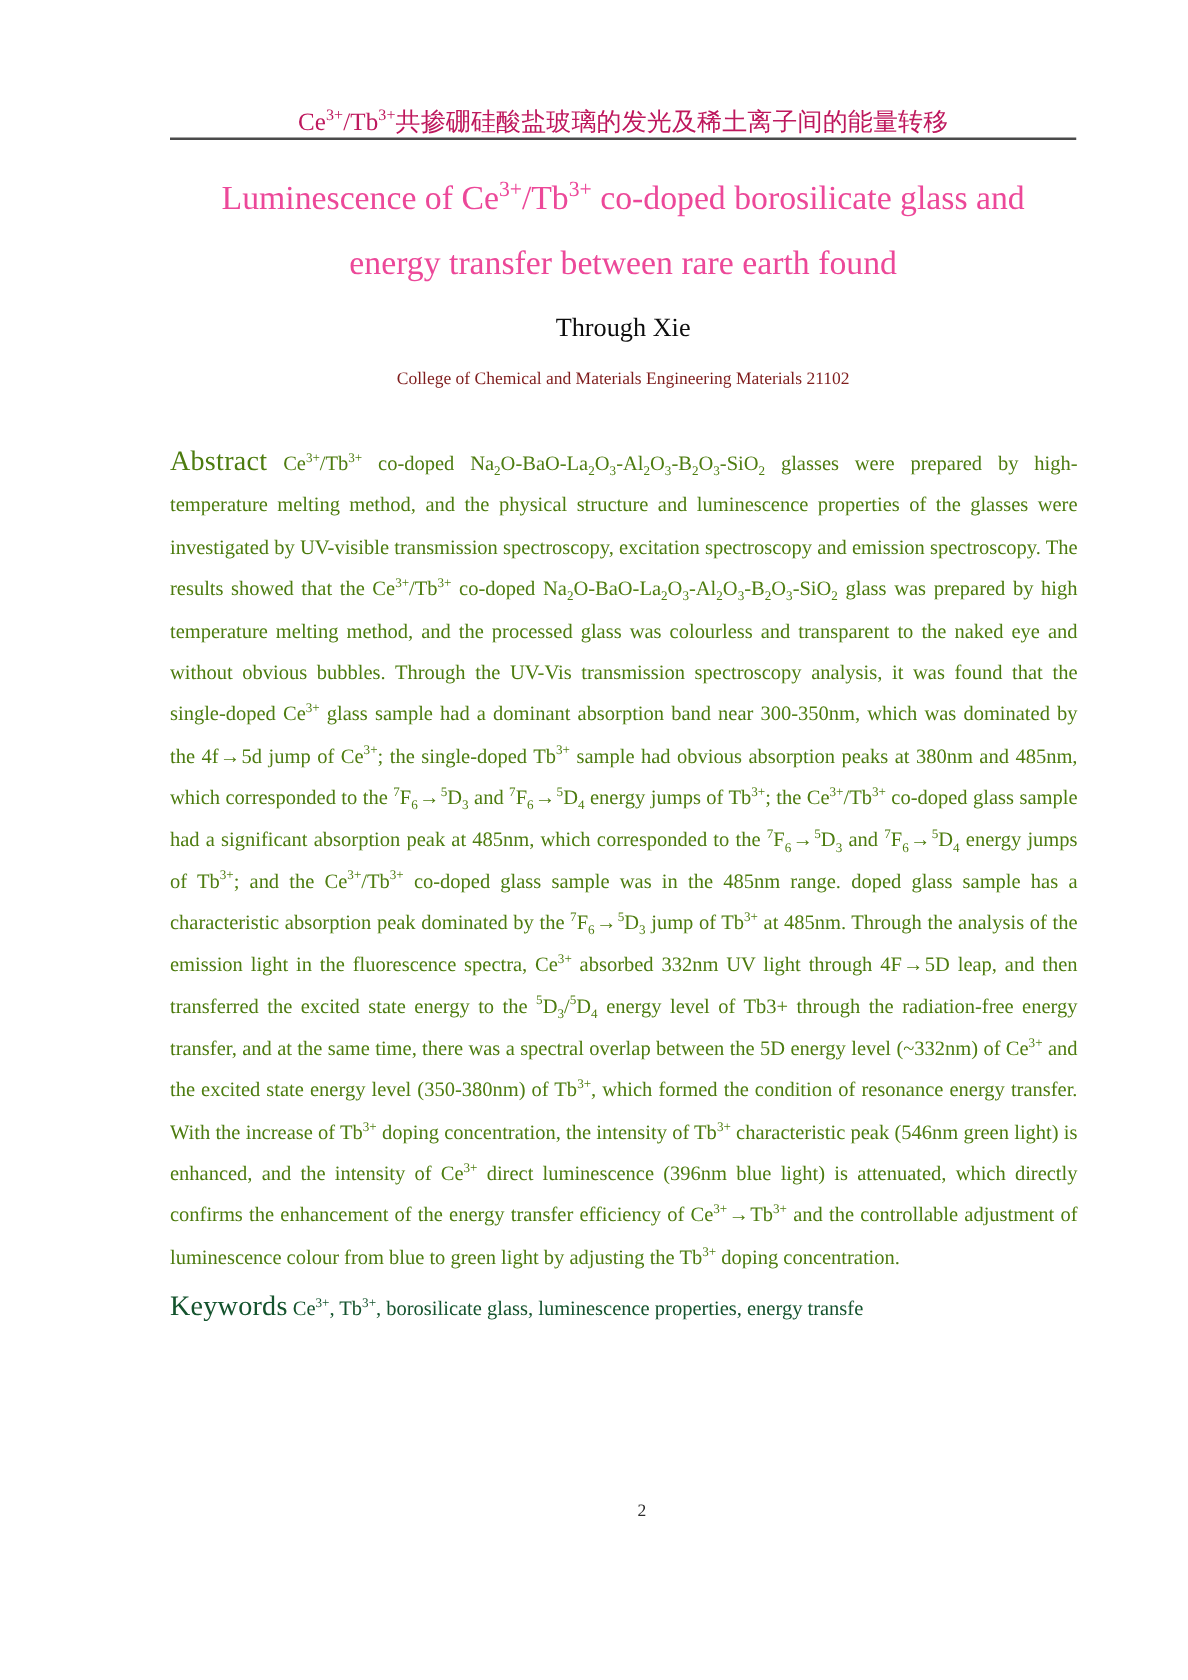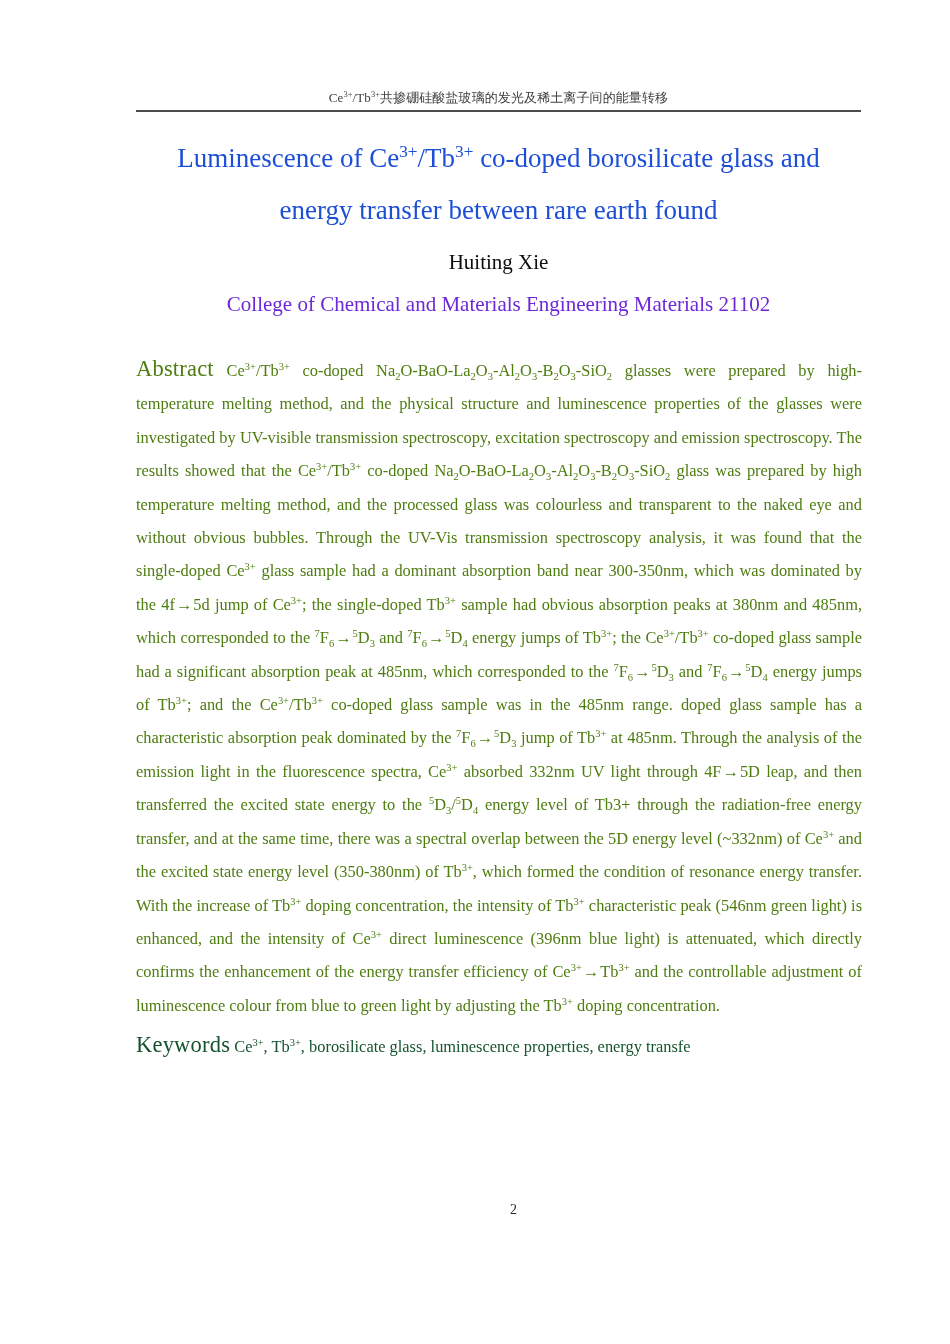--- a/index.html
+++ b/index.html
@@ -22,24 +22,24 @@
 
   
   .header-zone {
     position: absolute;
     left: 136px;
     top: 88px;
     width: 725px;
   }
   .header-text {
     text-align: center;
-    font-size: 13px;
+    font-size: 20px;
     line-height: 20px;
     letter-spacing: 0.1px;
-    color: #404040;
+    color: #be185d;
     white-space: nowrap;
   }
   .header-rule {
     margin-top: 2px;
     border-top: 2px solid #4b4b4b;
     height: 0;
     width: 100%;
   }
 
   
@@ -48,33 +48,33 @@
     left: 136px;
     top: 132px;
     width: 725px;
     text-align: center;
   }
   .doc-title {
     font-size: 27px;
     line-height: 52px;
     font-weight: normal;
     margin: 0;
-    color: #1d4ed8;
+    color: #ec4899;
   }
   .author {
     margin-top: 8px;
     font-size: 21px;
     line-height: 36px;
     color: #0d0d0d;
   }
   .affiliation {
     margin-top: 6px;
-    font-size: 21px;
+    font-size: 14px;
     line-height: 36px;
-    color: #6d28d9;
+    color: #7f1d1d;
   }
 
   
   .body-zone {
     position: absolute;
     left: 136px;
     top: 352px;
     width: 726px;
   }
   .abstract-para {
@@ -127,21 +127,21 @@
 
 <div class="page">
 
   <div class="header-zone">
     <div class="header-text"><span>Ce</span><sup>3+</sup><span>/</span><span>Tb</span><sup>3+</sup><span>共掺硼硅酸盐玻璃的发光及稀土离子间的能量转移</span></div>
     <div class="header-rule"></div>
   </div>
 
   <div class="title-block">
     <h1 class="doc-title"><span>Luminescence of Ce</span><sup>3+</sup><span>/Tb</span><sup>3+</sup><span> co-doped borosilicate glass and</span><br><span>energy transfer between rare earth found</span></h1>
-    <div class="author">Huiting Xie</div>
+    <div class="author">Through Xie</div>
     <div class="affiliation">College of Chemical and Materials Engineering Materials 21102</div>
   </div>
 
   <div class="body-zone">
     <p class="abstract-para"><span class="lead-label">Abstract</span> <span>Ce</span><sup>3+</sup><span>/Tb</span><sup>3+</sup><span> co-doped Na</span><sub>2</sub><span>O-BaO-La</span><sub>2</sub><span>O</span><sub>3</sub><span>-Al</span><sub>2</sub><span>O</span><sub>3</sub><span>-B</span><sub>2</sub><span>O</span><sub>3</sub><span>-SiO</span><sub>2</sub><span> glasses were prepared by high-temperature melting method, and the physical structure and luminescence properties of the glasses were investigated by UV-visible transmission spectroscopy, excitation spectroscopy and emission spectroscopy. The results showed that the </span><span>Ce</span><sup>3+</sup><span>/Tb</span><sup>3+</sup><span> co-doped Na</span><sub>2</sub><span>O-BaO-La</span><sub>2</sub><span>O</span><sub>3</sub><span>-Al</span><sub>2</sub><span>O</span><sub>3</sub><span>-B</span><sub>2</sub><span>O</span><sub>3</sub><span>-SiO</span><sub>2</sub><span> glass was prepared by high temperature melting method, and the processed glass was colourless and transparent to the naked eye and without obvious bubbles. Through the UV-Vis transmission spectroscopy analysis, it was found that the single-doped </span><span>Ce</span><sup>3+</sup><span> glass sample had a dominant absorption band near 300-350nm, which was dominated by the 4f</span><span class="arrow">→</span><span>5d jump of </span><span>Ce</span><sup>3+</sup><span>; the single-doped </span><span>Tb</span><sup>3+</sup><span> sample had obvious absorption peaks at 380nm and 485nm, which corresponded to the </span><sup>7</sup><span>F</span><sub>6</sub><span class="arrow">→</span><sup>5</sup><span>D</span><sub>3</sub><span> and </span><sup>7</sup><span>F</span><sub>6</sub><span class="arrow">→</span><sup>5</sup><span>D</span><sub>4</sub><span> energy jumps of </span><span>Tb</span><sup>3+</sup><span>; the </span><span>Ce</span><sup>3+</sup><span>/Tb</span><sup>3+</sup><span> co-doped glass sample had a significant absorption peak at 485nm, which corresponded to the </span><sup>7</sup><span>F</span><sub>6</sub><span class="arrow">→</span><sup>5</sup><span>D</span><sub>3</sub><span> and </span><sup>7</sup><span>F</span><sub>6</sub><span class="arrow">→</span><sup>5</sup><span>D</span><sub>4</sub><span> energy jumps of </span><span>Tb</span><sup>3+</sup><span>; and the </span><span>Ce</span><sup>3+</sup><span>/Tb</span><sup>3+</sup><span> co-doped glass sample was in the 485nm range. doped glass sample has a characteristic absorption peak dominated by the </span><sup>7</sup><span>F</span><sub>6</sub><span class="arrow">→</span><sup>5</sup><span>D</span><sub>3</sub><span> jump of </span><span>Tb</span><sup>3+</sup><span> at 485nm. Through the analysis of the emission light in the fluorescence spectra, </span><span>Ce</span><sup>3+</sup><span> absorbed 332nm UV light through 4F</span><span class="arrow">→</span><span>5D leap, and then transferred the excited state energy to the </span><sup>5</sup><span>D</span><sub>3</sub><span>/</span><sup>5</sup><span>D</span><sub>4</sub><span> energy level of Tb3+ through the radiation-free energy transfer, and at the same time, there was a spectral overlap between the 5D energy level (~332nm) of </span><span>Ce</span><sup>3+</sup><span> and the excited state energy level (350-380nm) of </span><span>Tb</span><sup>3+</sup><span>, which formed the condition of resonance energy transfer. With the increase of </span><span>Tb</span><sup>3+</sup><span> doping concentration, the intensity of </span><span>Tb</span><sup>3+</sup><span> characteristic peak (546nm green light) is enhanced, and the intensity of </span><span>Ce</span><sup>3+</sup><span> direct luminescence (396nm blue light) is attenuated, which directly confirms the enhancement of the energy transfer efficiency of </span><span>Ce</span><sup>3+</sup><span class="arrow">→</span><span>Tb</span><sup>3+</sup><span> and the controllable adjustment of luminescence colour from blue to green light by adjusting the </span><span>Tb</span><sup>3+</sup><span> doping concentration.</span></p>
 
     <p class="keywords-para"><span class="lead-label">Keywords</span> <span>Ce</span><sup>3+</sup><span>, Tb</span><sup>3+</sup><span>, borosilicate glass, luminescence properties, energy transfe</span></p>
   </div>
 
   <div class="page-number">2</div>

